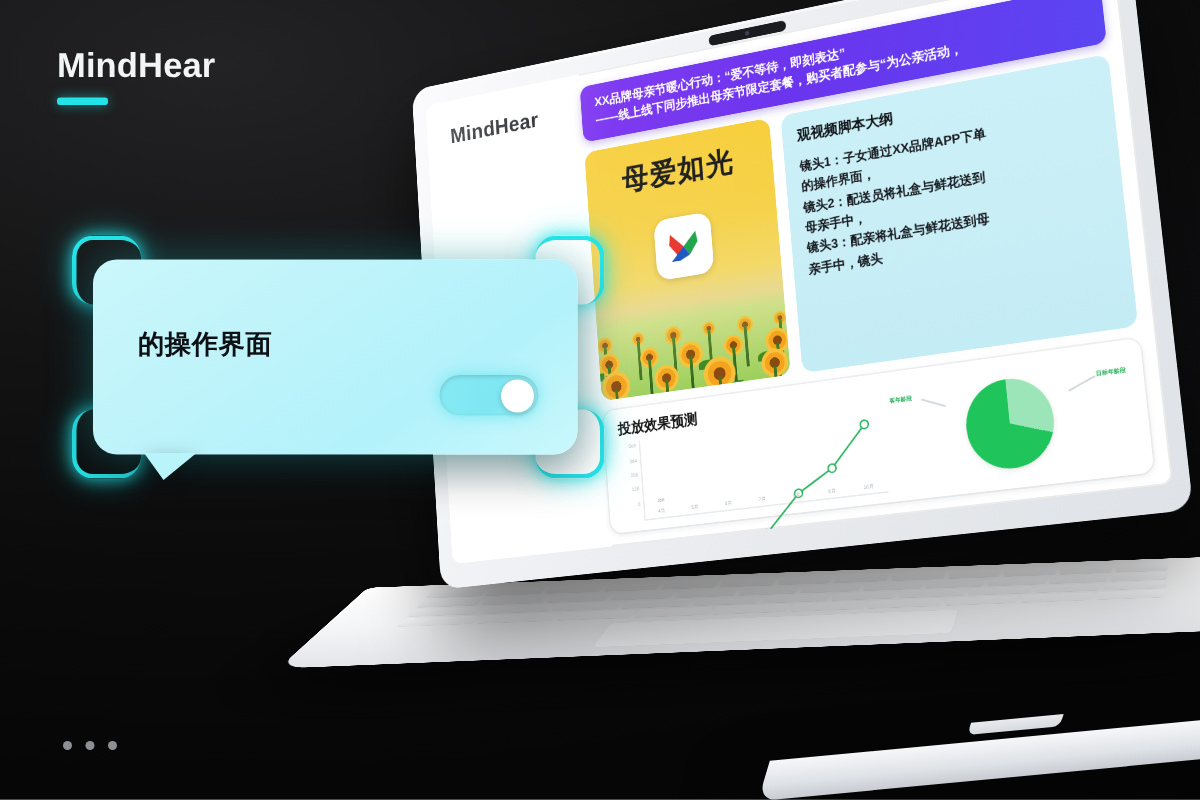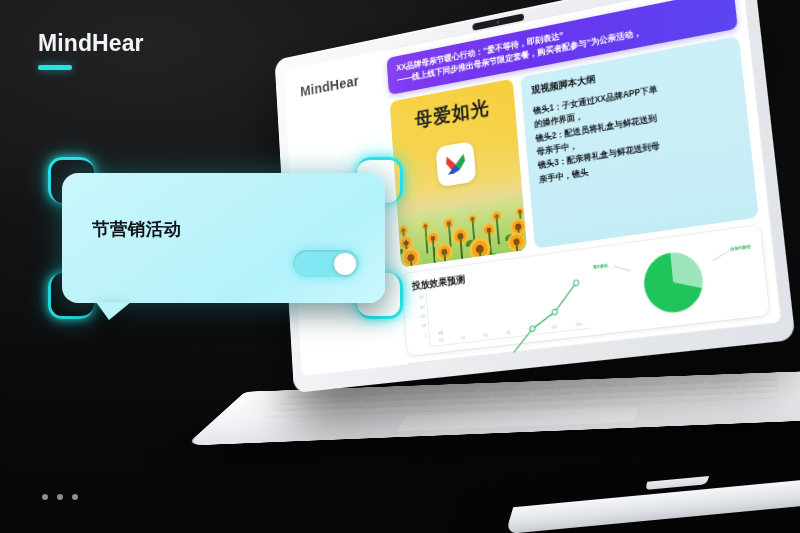--- a/index.html
+++ b/index.html
@@ -491,21 +491,21 @@
 
   </div>
 
   <div class="bubble-wrap">
     <div class="glow-halo"></div>
     <div class="bracket tl"></div>
     <div class="bracket tr"></div>
     <div class="bracket bl"></div>
     <div class="bracket br"></div>
     <div class="bubble">
-      <div class="bubble-text">节营销活动</div>
+      <div class="bubble-text">的操作界面</div>
       <div class="toggle">
         <div class="knob"></div>
       </div>
       <div class="bubble-tail"></div>
     </div>
   </div>
 
 </div>
 
 </body></html>

